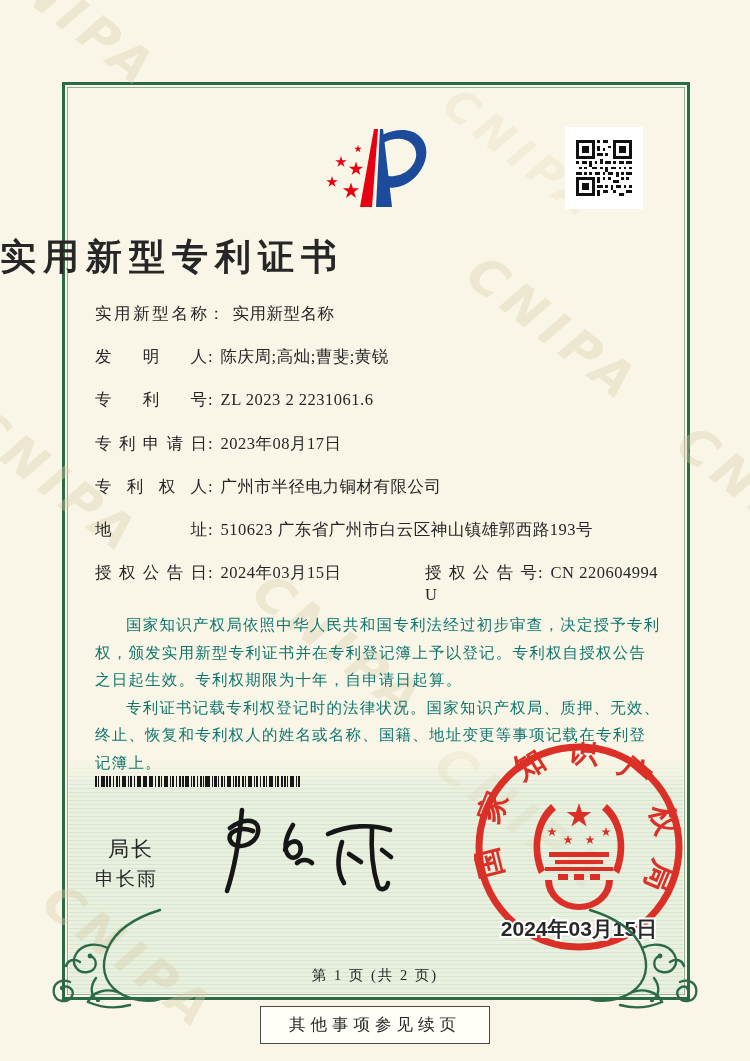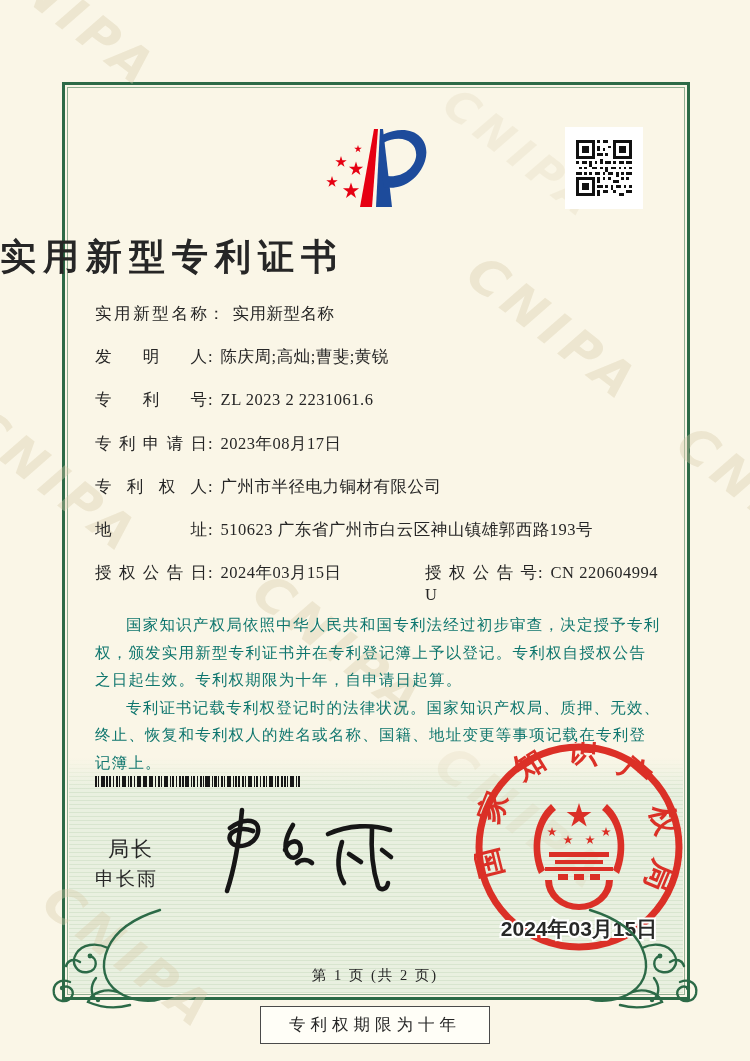--- a/index.html
+++ b/index.html
@@ -244,13 +244,13 @@
         <path d="M40,34 C50,10 46,-20 28,-36 l-5,6 C39,-17 43,8 34,30 Z"></path>
         <path d="M-34,40 a34,30 0 0 0 68,0 l-7,0 a27,24 0 0 1 -54,0 Z"></path>
       </g>
     </g>
     <text x="105" y="194" text-anchor="middle" font-size="21" font-weight="bold" fill="#1c1c1c" stroke="#ffffff" stroke-width="4" style="paint-order:stroke" font-family="Liberation Sans, DejaVu Sans, sans-serif">2024年03月15日</text>
   </svg>
 
   <div class="page-info">第 1 页 (共 2 页)</div>
 </div>
 
-<div class="note-box">专利权期限为十年</div>
+<div class="note-box">其他事项参见续页</div>
 
 </body></html>

